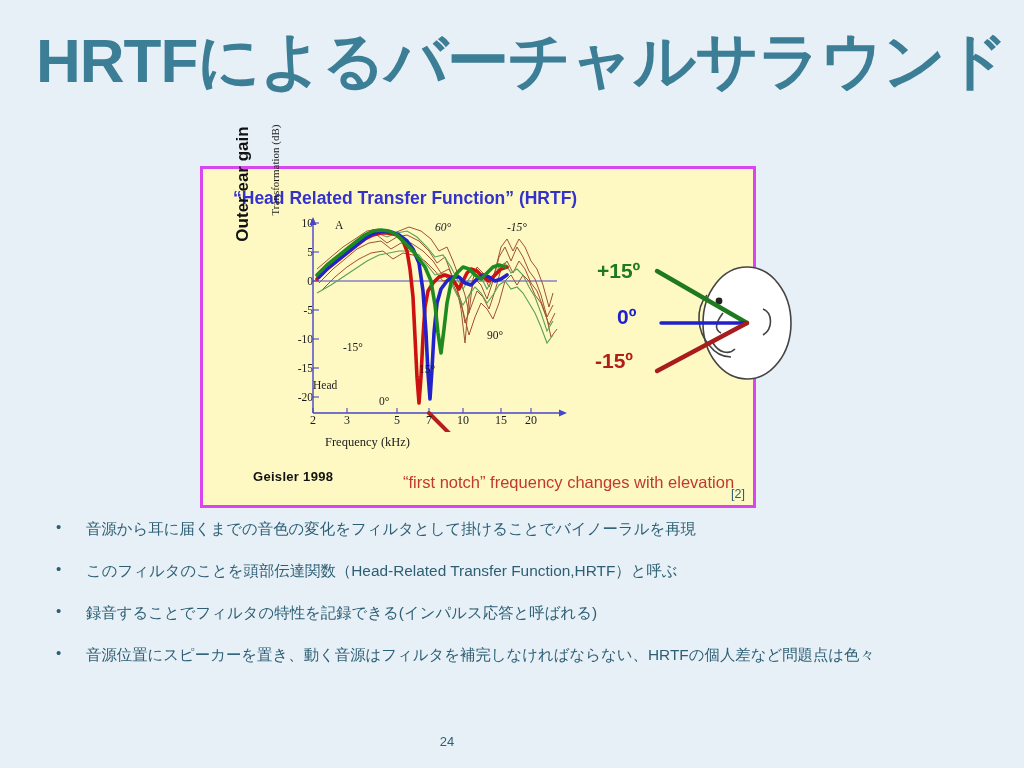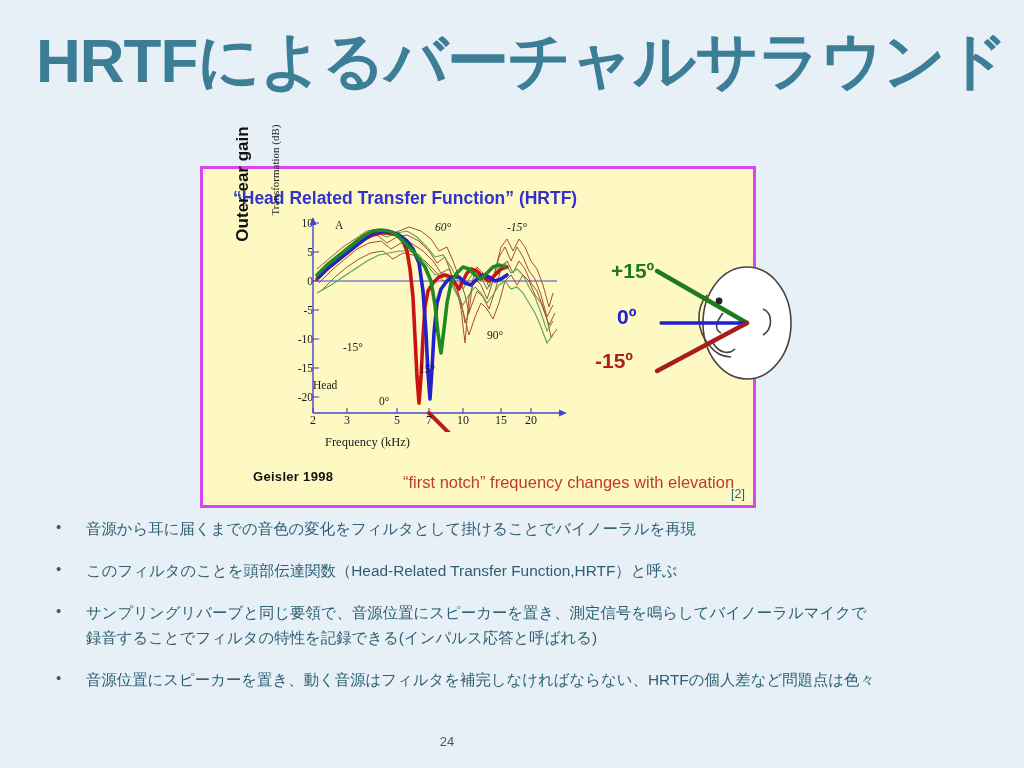--- a/index.html
+++ b/index.html
@@ -176,21 +176,21 @@
     top: 84px;
     width: 218px;
     height: 140px;
   }
   .angle-label {
     position: absolute;
     font-size: 21px;
     font-weight: bold;
     white-space: nowrap;
   }
-  #angle-plus15  { left: 2px;  top: 6px;   color: #1f7a1f; margin-left: 14px; }
+  #angle-plus15  { left: 2px;  top: 6px;   color: #1f7a1f; }
   #angle-zero    { left: 22px; top: 52px;  color: #2020cc; }
   #angle-minus15 { left: 0px;  top: 96px;  color: #b11c1c; }
 
   
   #figure-caption {
     position: absolute;
     left: 200px;
     top: 304px;
     font-size: 16.5px;
     color: #c0392b;
@@ -380,21 +380,20 @@
     </div>
     <div class="bullet-row">
       <div class="bullet-dot">•</div>
       <div class="bullet-text">
         <div>このフィルタのことを頭部伝達関数（Head-Related Transfer Function,HRTF）と呼ぶ</div>
       </div>
     </div>
     <div class="bullet-row">
       <div class="bullet-dot">•</div>
       <div class="bullet-text">
-        <div>サンプリングリバーブと同じ要領で、音源位置にスピーカーを置き、測定信号を鳴らしてバイノーラルマイクで</div>
         <div>録音することでフィルタの特性を記録できる(インパルス応答と呼ばれる)</div>
       </div>
     </div>
     <div class="bullet-row">
       <div class="bullet-dot">•</div>
       <div class="bullet-text">
         <div>音源位置にスピーカーを置き、動く音源はフィルタを補完しなければならない、HRTFの個人差など問題点は色々</div>
       </div>
     </div>
   </div>

